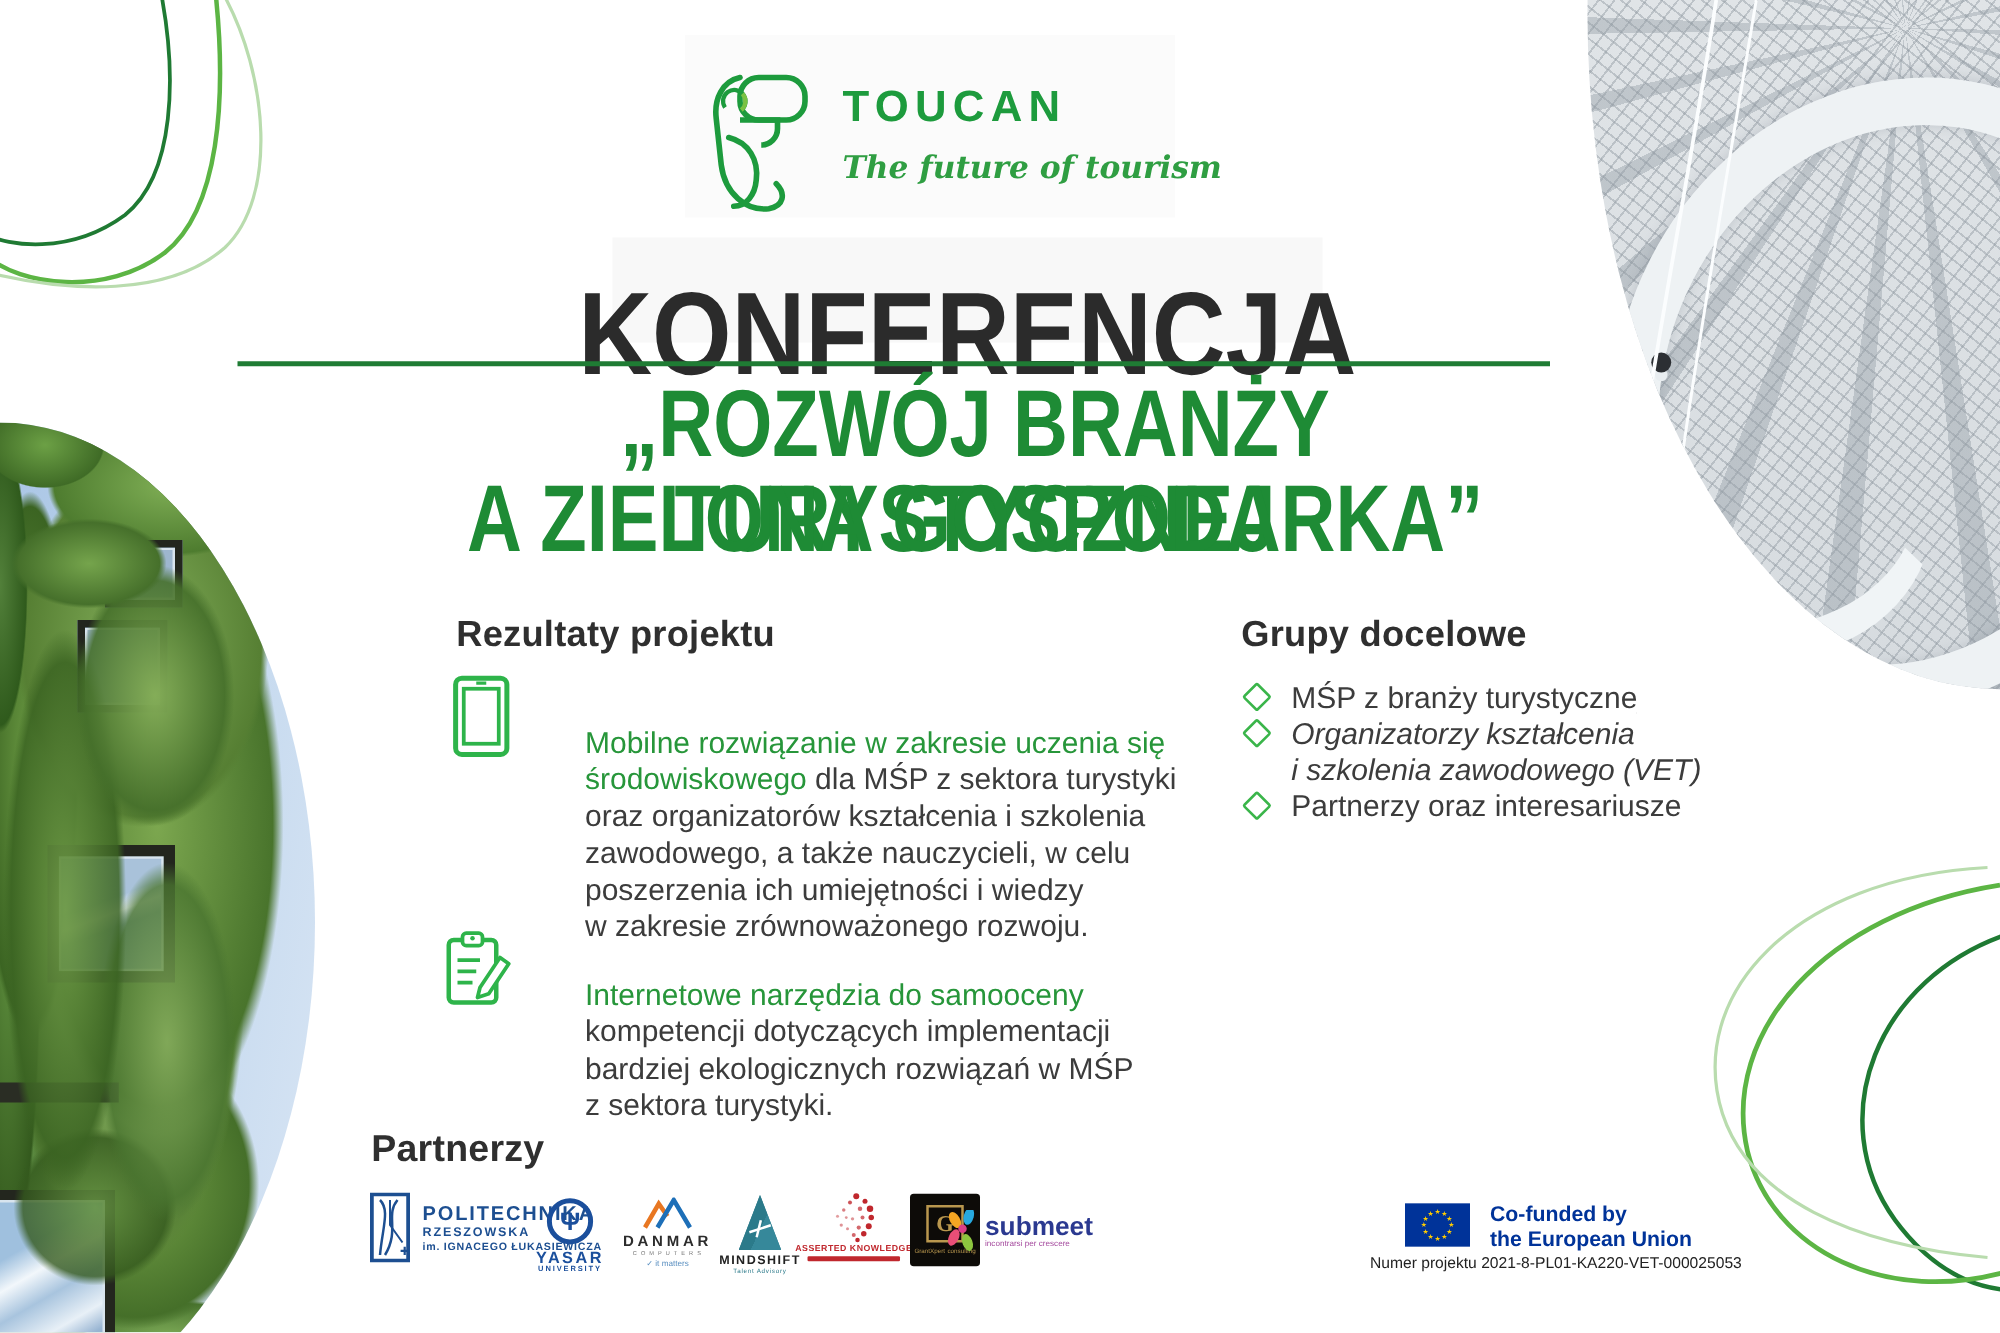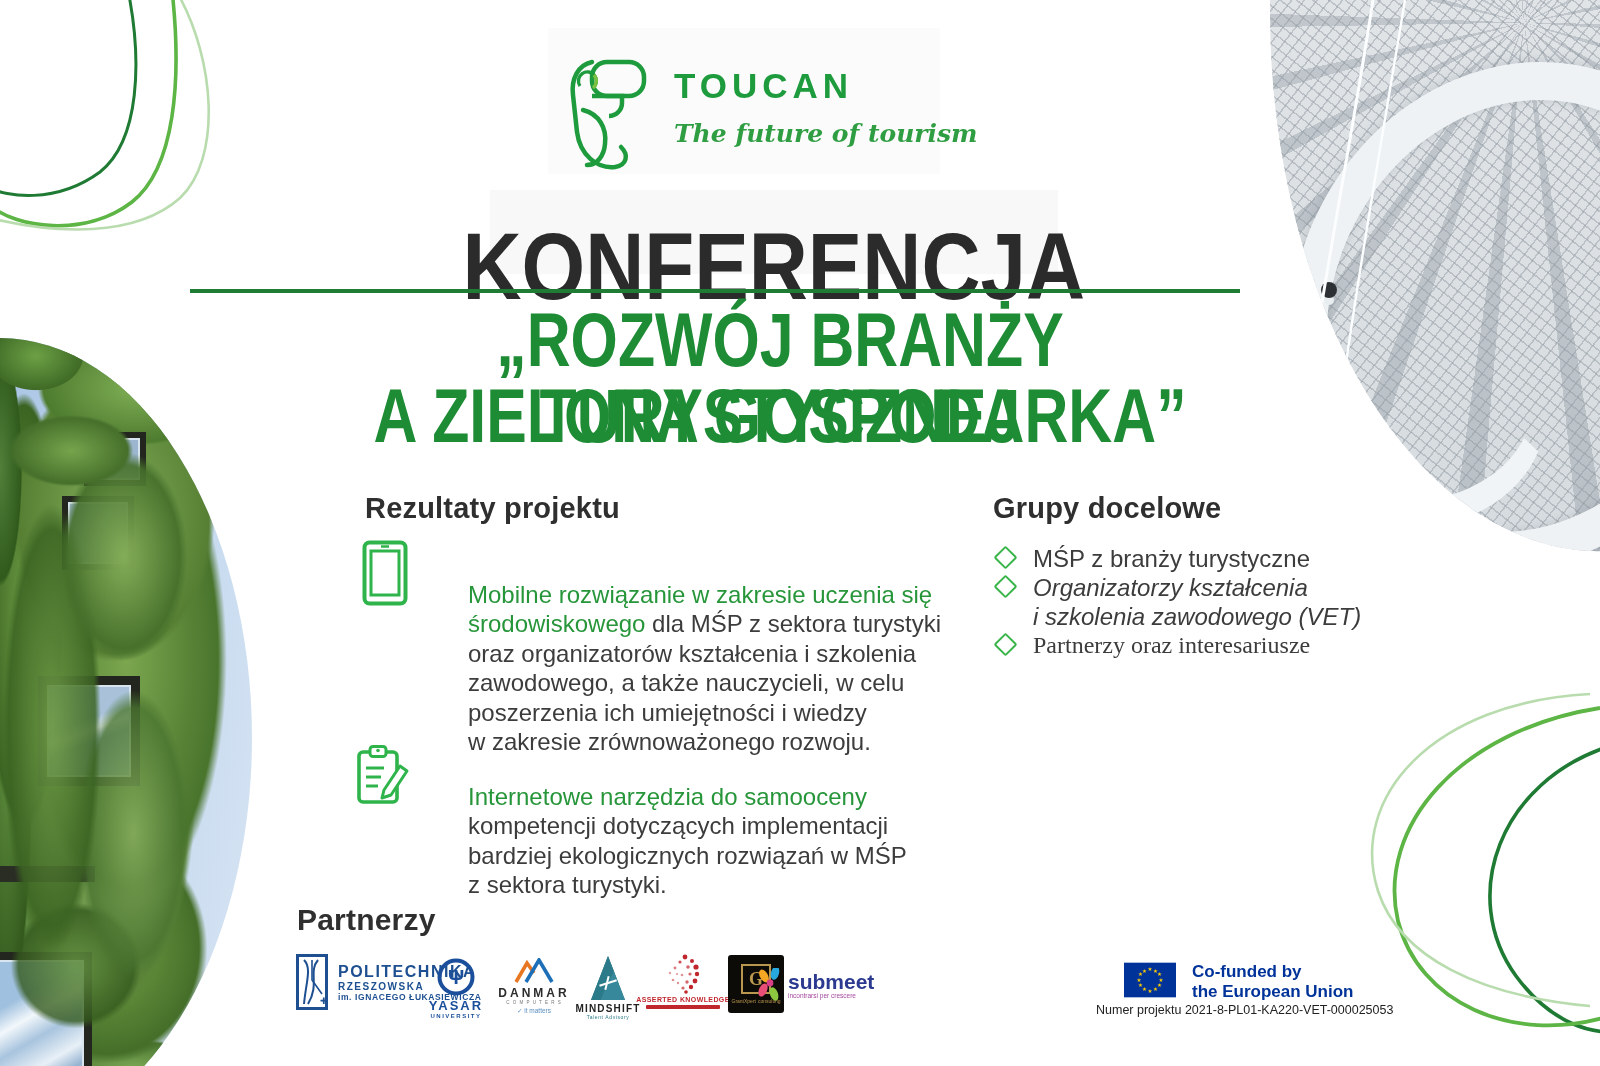--- a/index.html
+++ b/index.html
@@ -159,21 +159,21 @@
     <span class="diamond abs" style="left:0;top:5px;"></span>
     <span class="body-txt" style="display:inline-block;margin-left:36px;max-width:276px;overflow:hidden;white-space:nowrap;line-height:29px;">MŚP z branży turystycznej</span>
   </div>
   <div class="abs" style="left:997px;top:573px;font-style:italic;">
     <span class="diamond abs" style="left:0;top:5px;"></span>
     <span class="body-txt preline" style="display:inline-block;margin-left:36px;width:330px;line-height:29px;">Organizatorzy kształcenia
 i szkolenia zawodowego (VET)</span>
   </div>
   <div class="abs" style="left:997px;top:631px;">
     <span class="diamond abs" style="left:0;top:5px;"></span>
-    <span class="body-txt" style="display:inline-block;margin-left:36px;line-height:29px;font-family:Liberation Serif, serif;">Partnerzy oraz interesariusze</span>
+    <span class="body-txt" style="display:inline-block;margin-left:36px;line-height:29px;">Partnerzy oraz interesariusze</span>
   </div>
 
   <div class="abs sec-head" style="left:297px;top:903px;font-size:30px;">Partnerzy</div>
 
   <div class="abs" style="left:296px;top:954px;display:flex;gap:10px;align-items:center;">
     <svg width="32" height="56" viewBox="0 0 32 56">
       <rect x="1.5" y="1.5" width="29" height="53" fill="#fff" stroke="#1d4f91" stroke-width="3"></rect>
       <path d="M8,6 C16,14 10,28 8,50" fill="none" stroke="#1d4f91" stroke-width="2"></path>
       <path d="M22,6 C12,18 24,30 12,50" fill="none" stroke="#1d4f91" stroke-width="2"></path>
       <path d="M16,6 L16,26 L26,40" fill="none" stroke="#1d4f91" stroke-width="1.6"></path>

